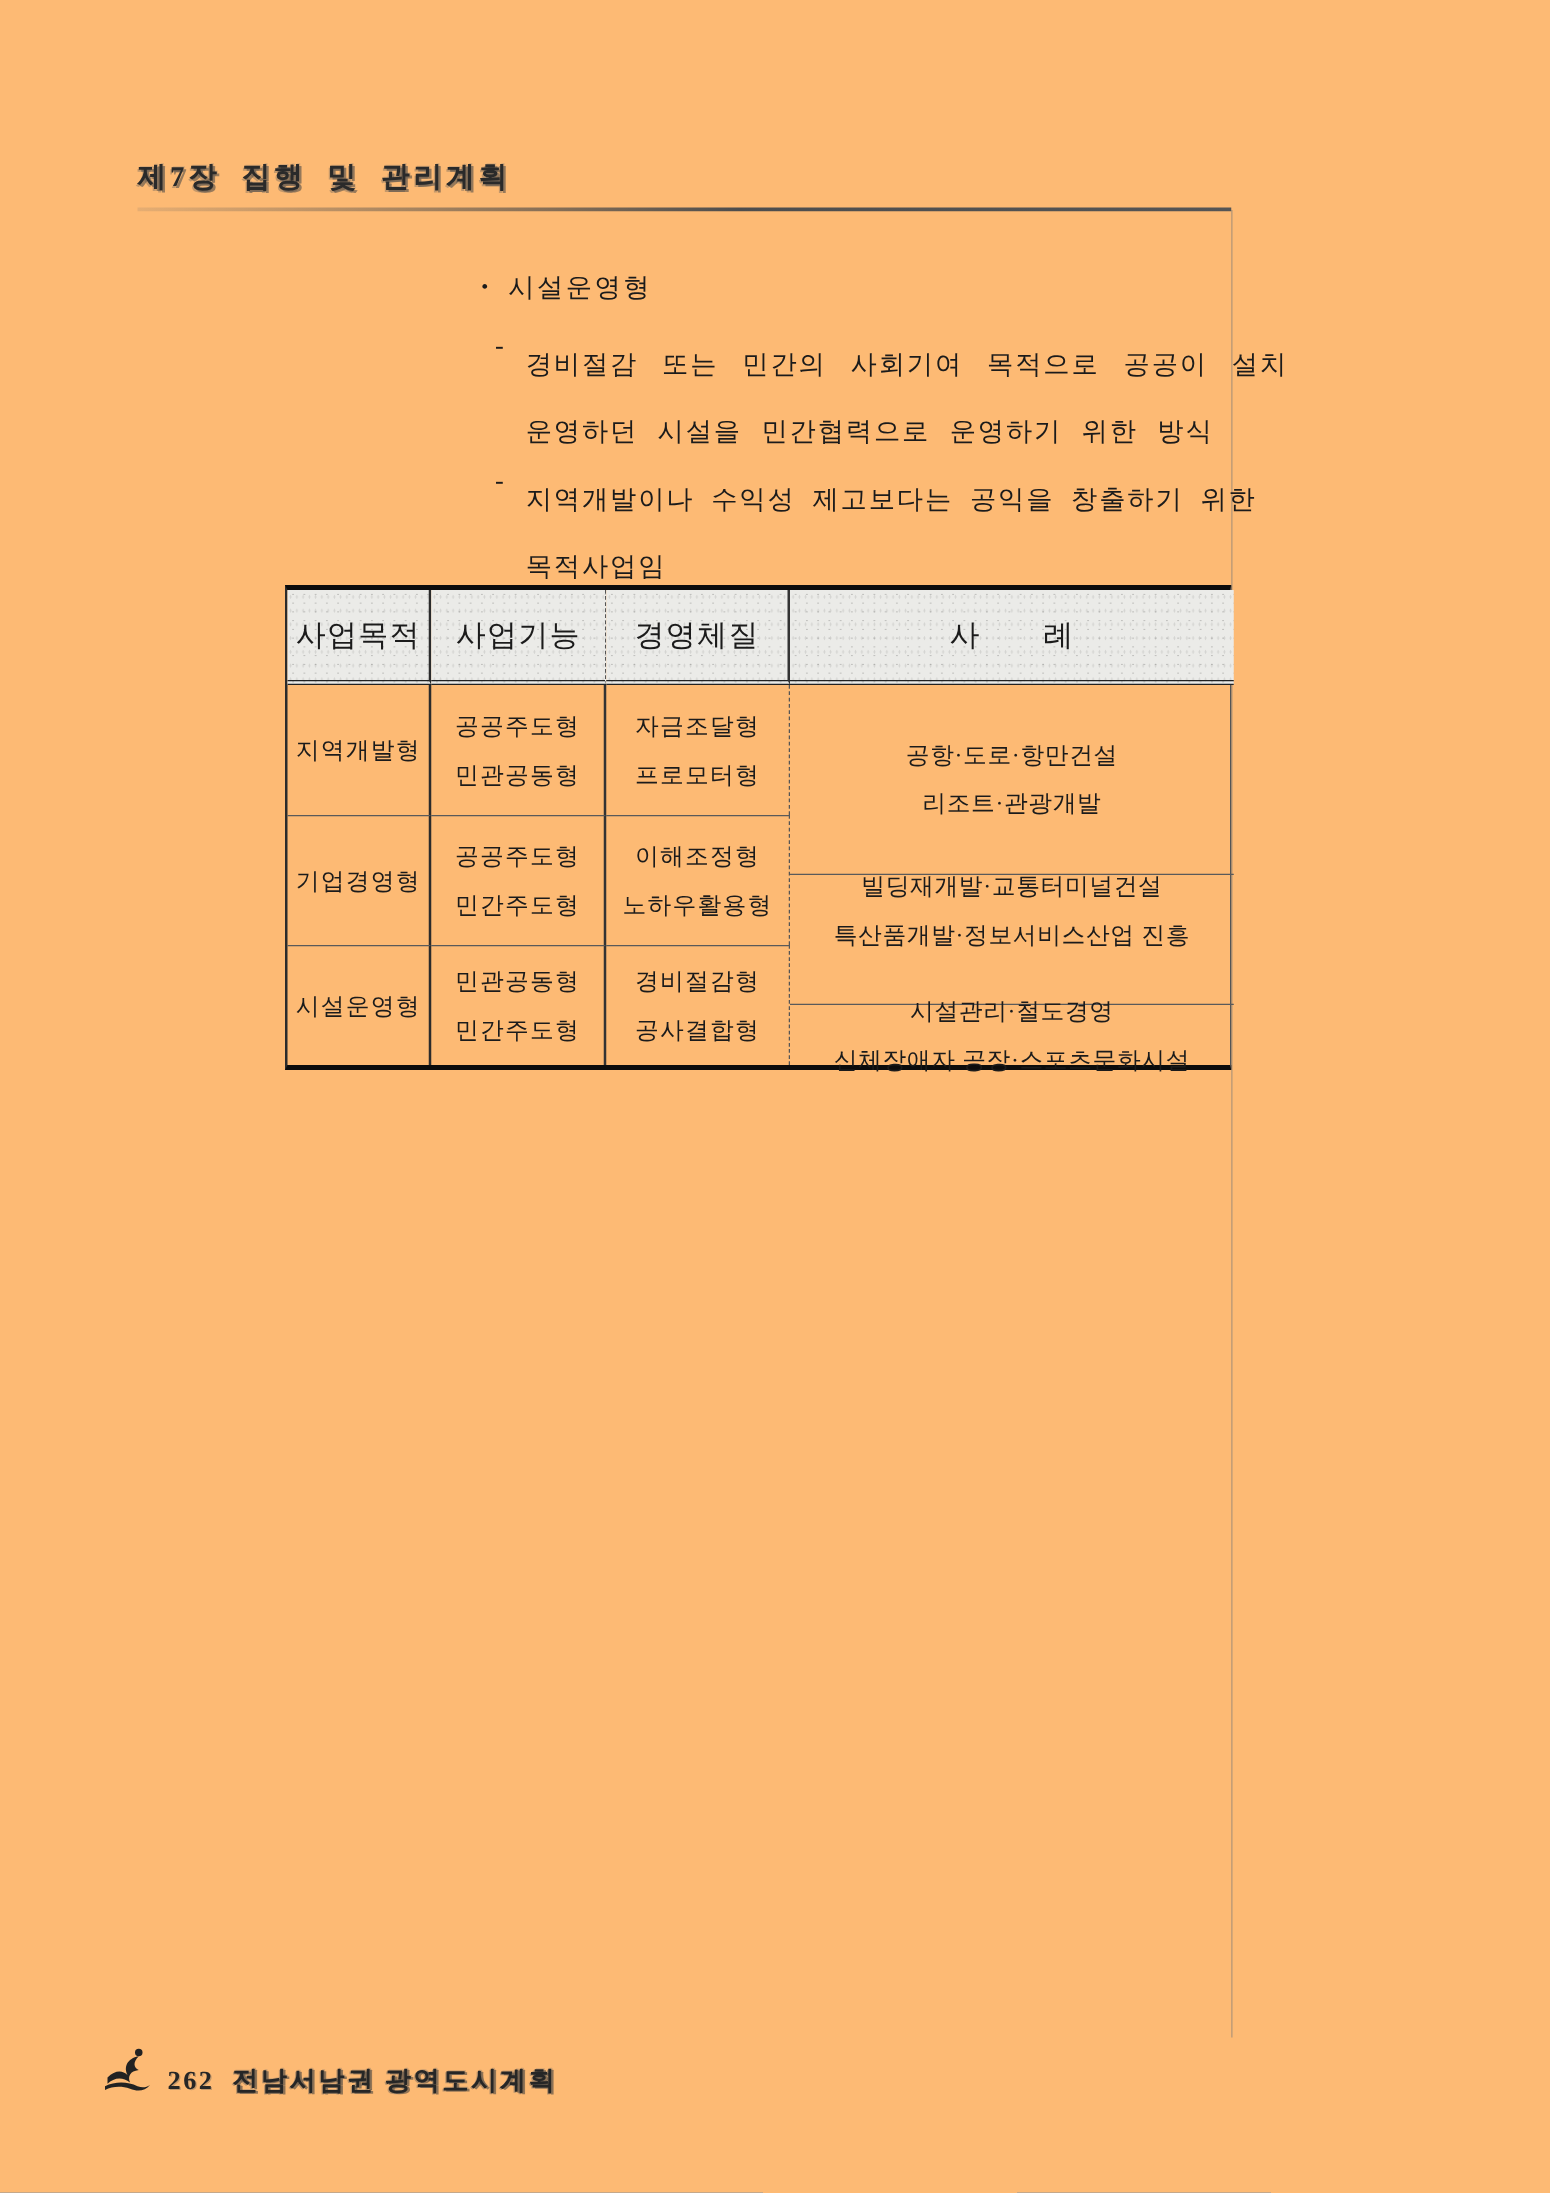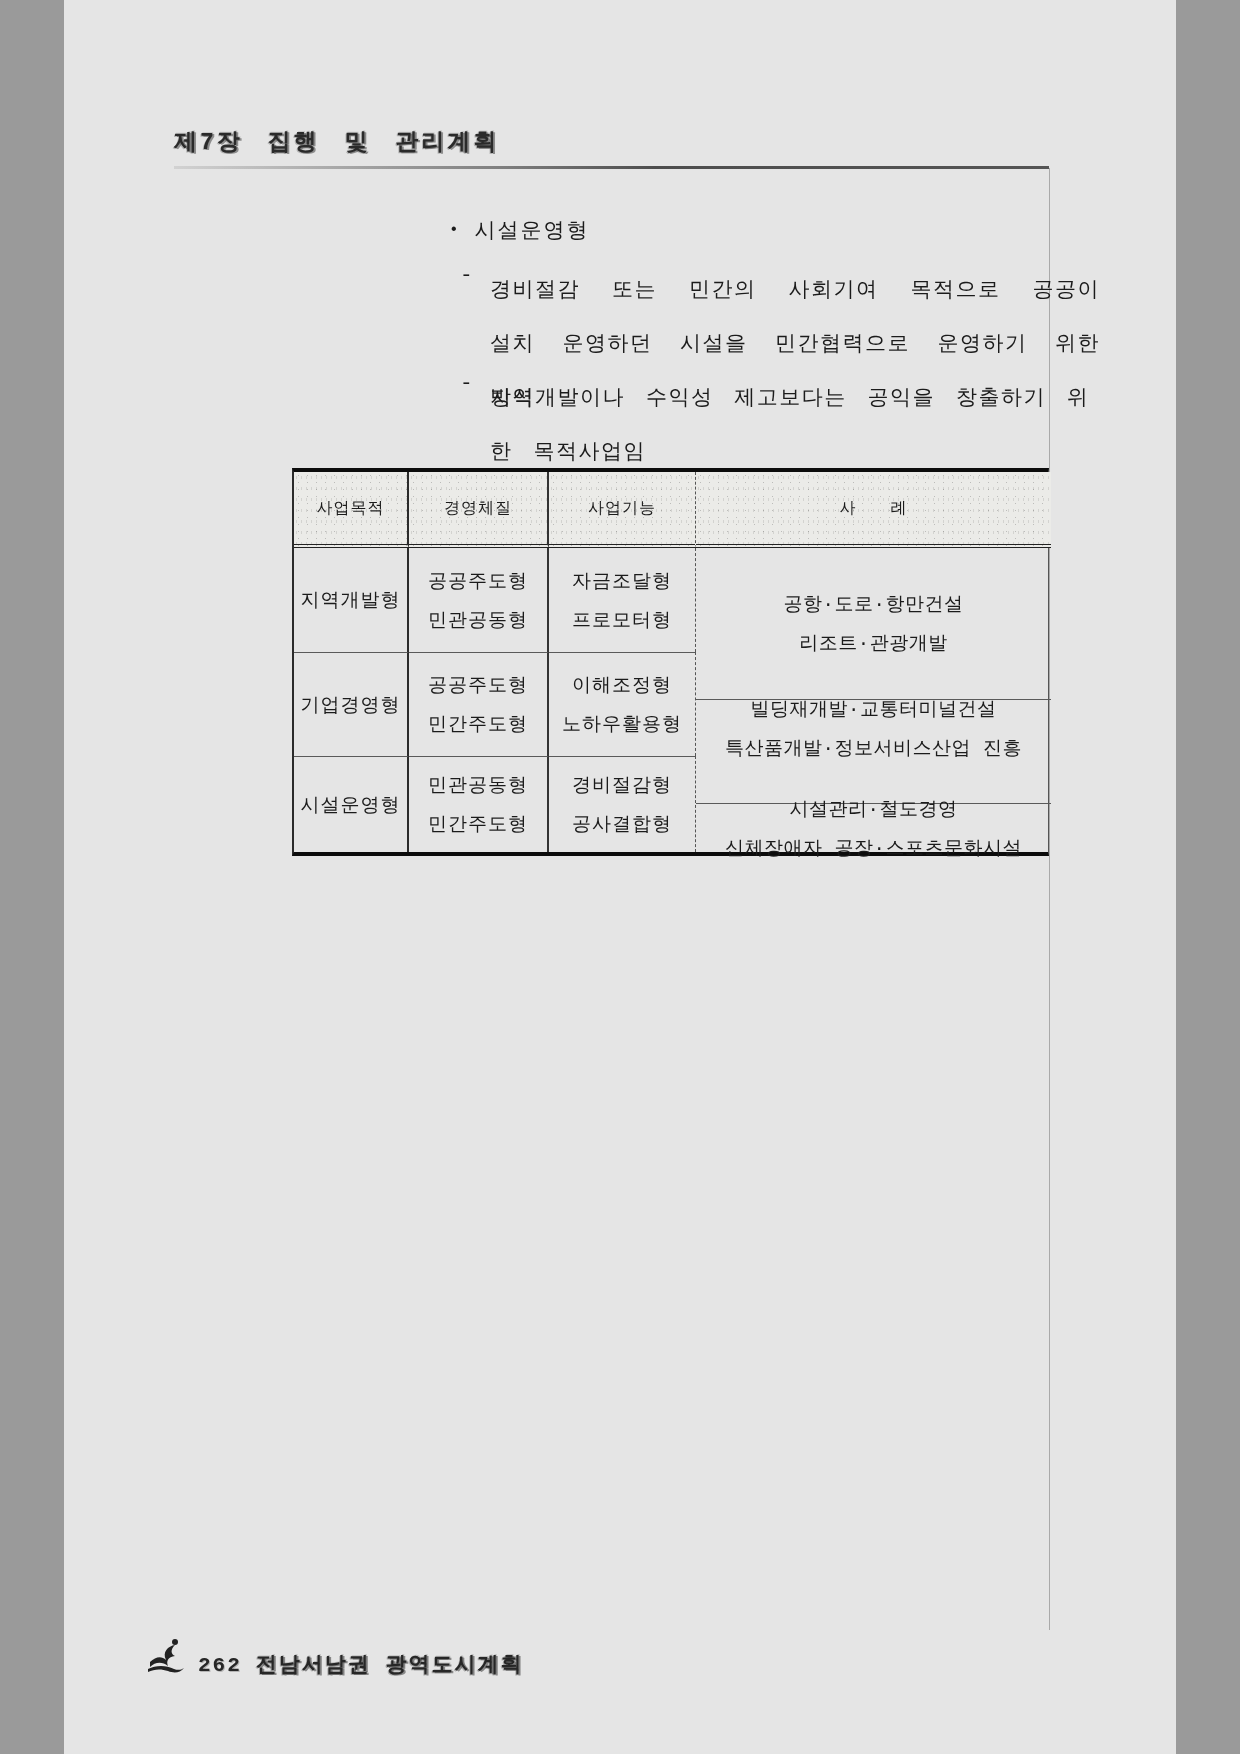--- a/index.html
+++ b/index.html
@@ -1,21 +1,21 @@
 <!DOCTYPE html>
 <html><head>
 <meta charset="utf-8">
 <style>
   html,body{margin:0;padding:0;background:#9a9a9a;}
   .page{
     position:relative;
-    width:1112px;height:1754px;
+    width:1240px;height:1754px;
     margin:0 auto;
-    background:#e5e5e5;
-    font-family:Liberation Mono, monospace;
+    background:#fdba74;
+    font-family:Liberation Serif, serif;
     color:#1b1b1b;
     overflow:hidden;
   }
   
   .chapter-title{
     position:absolute;left:110px;top:126px;
     font-size:23px;font-weight:bold;letter-spacing:3px;word-spacing:8px;
     color:#2a2a2a;
     text-shadow:2px 1px 0 rgba(70,70,70,.55),-1px 1px 0 rgba(90,90,90,.35),1px -1px 0 rgba(120,120,120,.25);
   }
@@ -63,21 +63,21 @@
   }
   .c1{border-right:2px solid #2b2b2b;}
   .c2{border-right:2px solid #333;}
   .c3{border-right:1px dashed #555;}
   .th{
     background-color:#ebebe8;
     background-image:radial-gradient(rgba(0,0,0,.20) .6px,transparent 1px),
                      radial-gradient(rgba(0,0,0,.10) .5px,transparent .9px);
     background-size:9px 7px,5px 11px;
     border-bottom:4px double #222;
-    font-size:16px;
+    font-size:24px;
   }
   .body-row-sep{border-top:1px solid #5a5a5a;}
   .examples{letter-spacing:.5px;margin-top:47px;}
   
   .footer{
     position:absolute;left:80px;top:1632px;
     display:flex;align-items:center;gap:12px;
   }
   .footer-logo{width:42px;height:38px;flex:0 0 auto;}
   .footer-text{
@@ -111,22 +111,22 @@
 
   <div class="dash-item dash-2">
     <span class="dash">-</span>
     <span class="txt">지역개발이나 수익성 제고보다는 공익을 창출하기 위한 목적사업임</span>
   </div>
 
 
   <div class="sector-table">
 
     <div class="cell th c1">사업목적</div>
+    <div class="cell th c3">사업기능</div>
     <div class="cell th c2">경영체질</div>
-    <div class="cell th c3">사업기능</div>
     <div class="cell th">사　　례</div>
 
     <div class="cell c1">지역개발형</div>
     <div class="cell c2">
       <div>공공주도형</div>
       <div>민관공동형</div>
     </div>
     <div class="cell c3">
       <div>자금조달형</div>
       <div>프로모터형</div>

